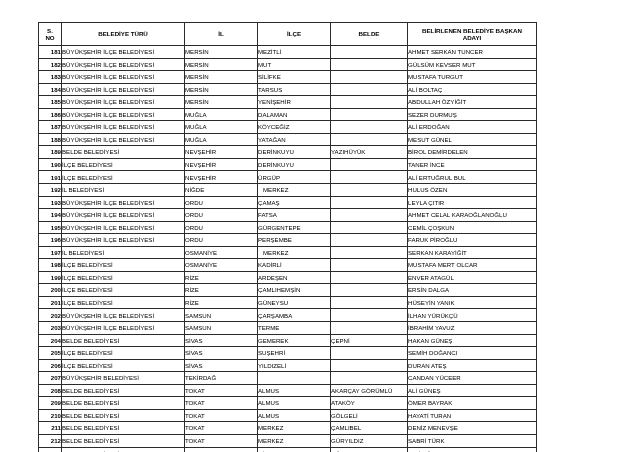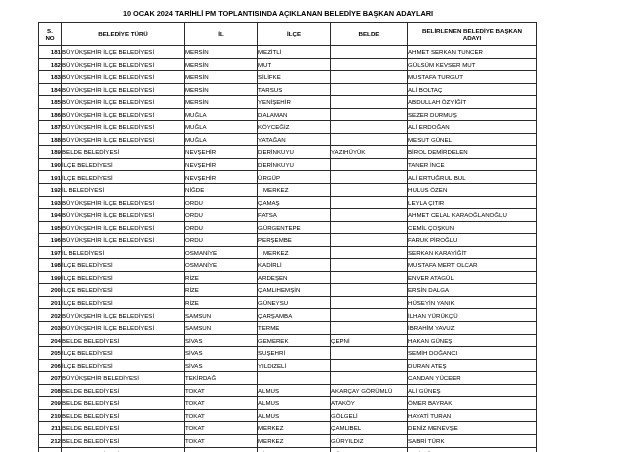--- a/index.html
+++ b/index.html
@@ -88,21 +88,20 @@
   }
   td.c-text.indent {
     padding-left: 5px;
   }
 </style>
 </head>
 <body>
 
 <div id="page">
 
-  <div id="doc-title">10 OCAK 2024 TARİHLİ PM TOPLANTISINDA AÇIKLANAN BELEDİYE BAŞKAN ADAYLARI</div>
 
   <div id="table-wrap">
     <table class="candidates">
       <thead>
         <tr>
           <th class="col-sno">
             <span class="sno-line1">S.</span>
             <span class="sno-line2">NO</span>
           </th>
           <th class="col-tur">BELEDİYE TÜRÜ</th>

